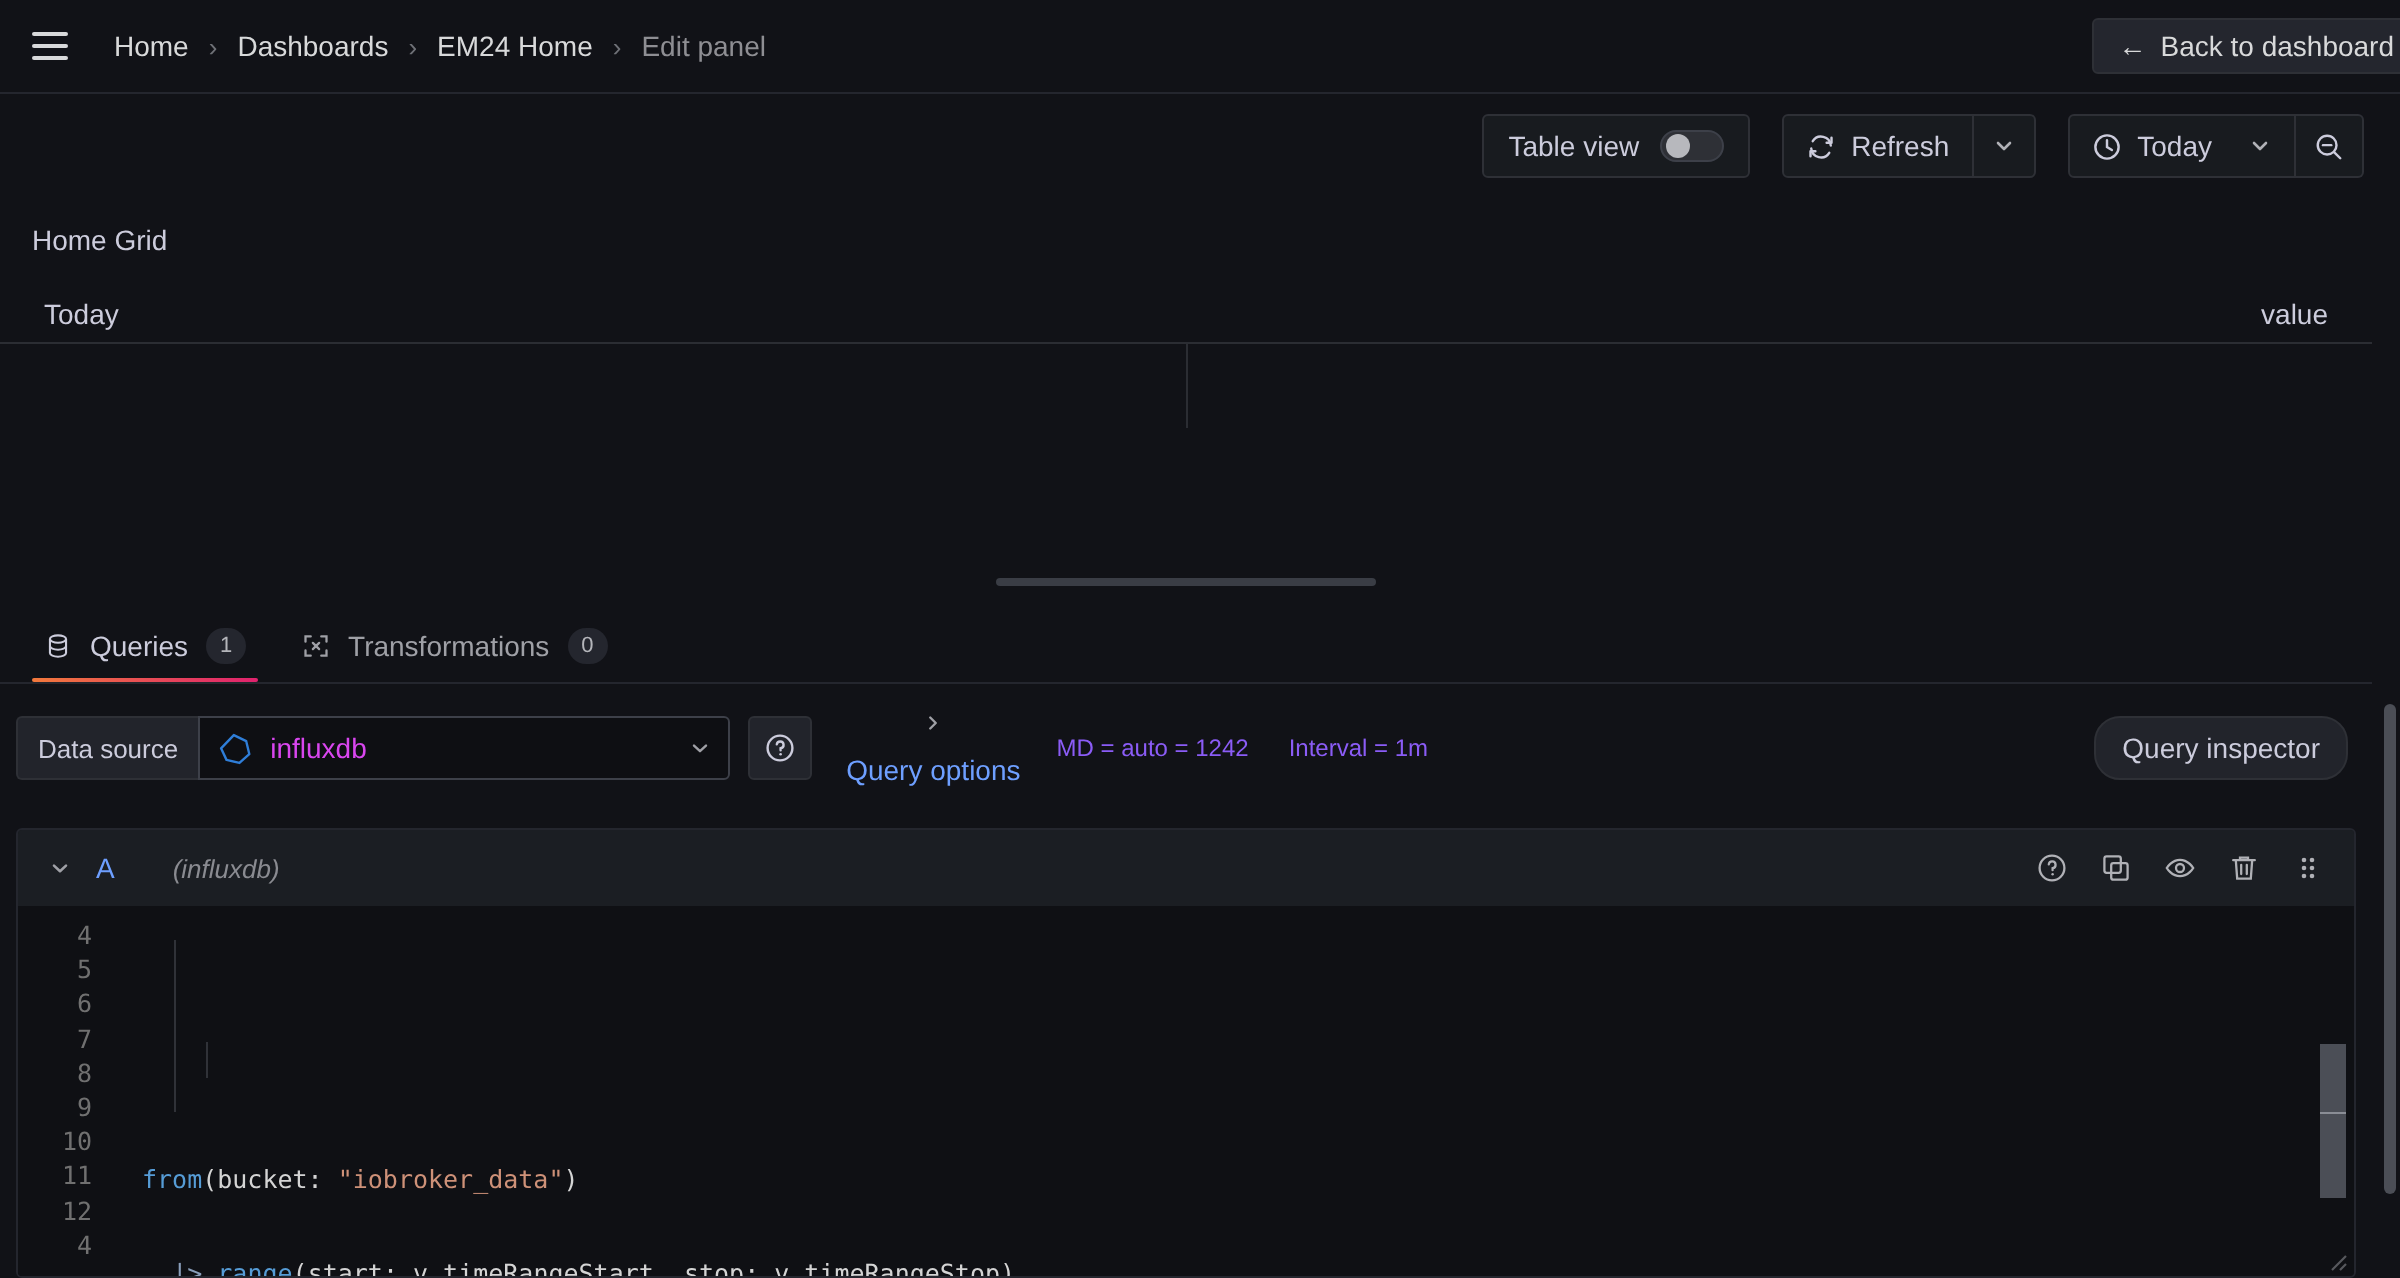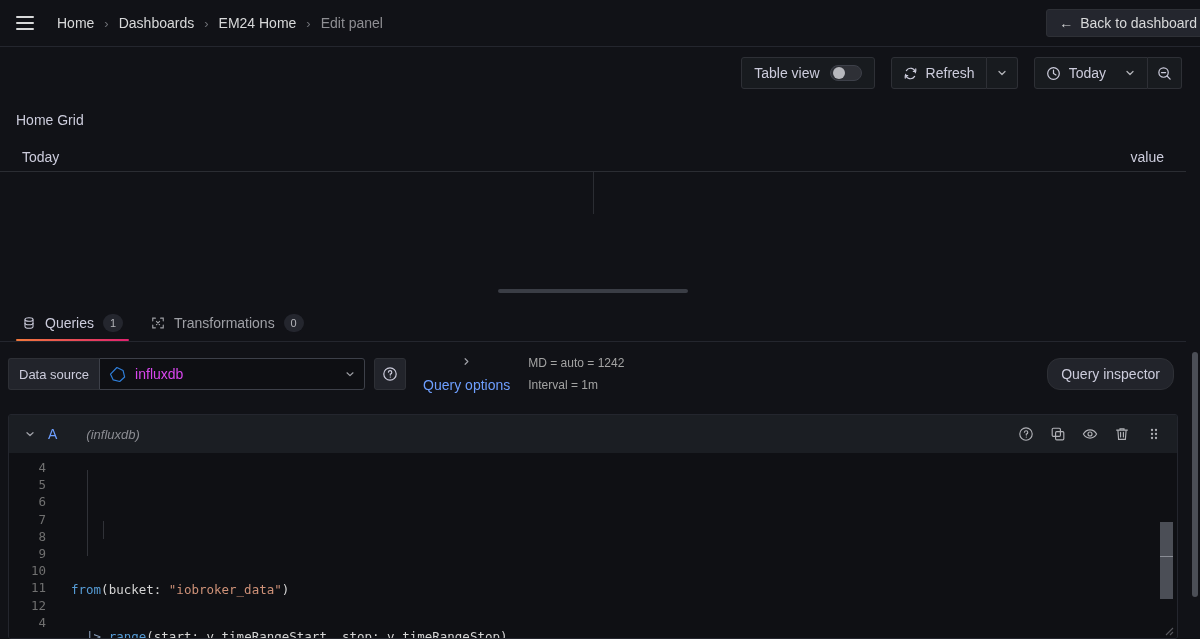--- a/index.html
+++ b/index.html
@@ -165,21 +165,21 @@
   .ds-help {
     width: 32px; height: 32px; margin-left: 9px;
     background: #22242b; border: 1px solid #2e3036; border-radius: 3px;
     display:flex; align-items:center; justify-content:center; cursor: pointer;
   }
   .qopt {
     display: flex; align-items: center; gap: 10px; margin-left: 17px; cursor: pointer; flex-direction: column;
   }
   .qopt-caret { color: #9fa0a6; }
   .qopt-text { font-size: 14px; color: #6e9fff; font-weight: 500; }
-  .qopt-meta { font-size: 12px; color: #a3a3a3; margin-left: 18px; display:flex; gap: 8px; flex-direction: column; }
+  .qopt-meta { font-size: 12px; color: #8b5cf6; margin-left: 18px; display:flex; gap: 20px; }
   .qinspect {
     margin-left: auto; height: 32px; display:flex; align-items:center;
     padding: 0 13px; background: #22242b; border: 1px solid #2e3036;
     border-radius: 13px; font-size: 14px; font-weight: 500; color: #ccccdc; cursor: pointer; text-align: center;
   }
 
   
   .qcard {
     position: absolute; top: 414px; left: 8px; width: 1170px; height: 225px;
     background: #181b1f; border: 1px solid #24262e; border-radius: 3px;

